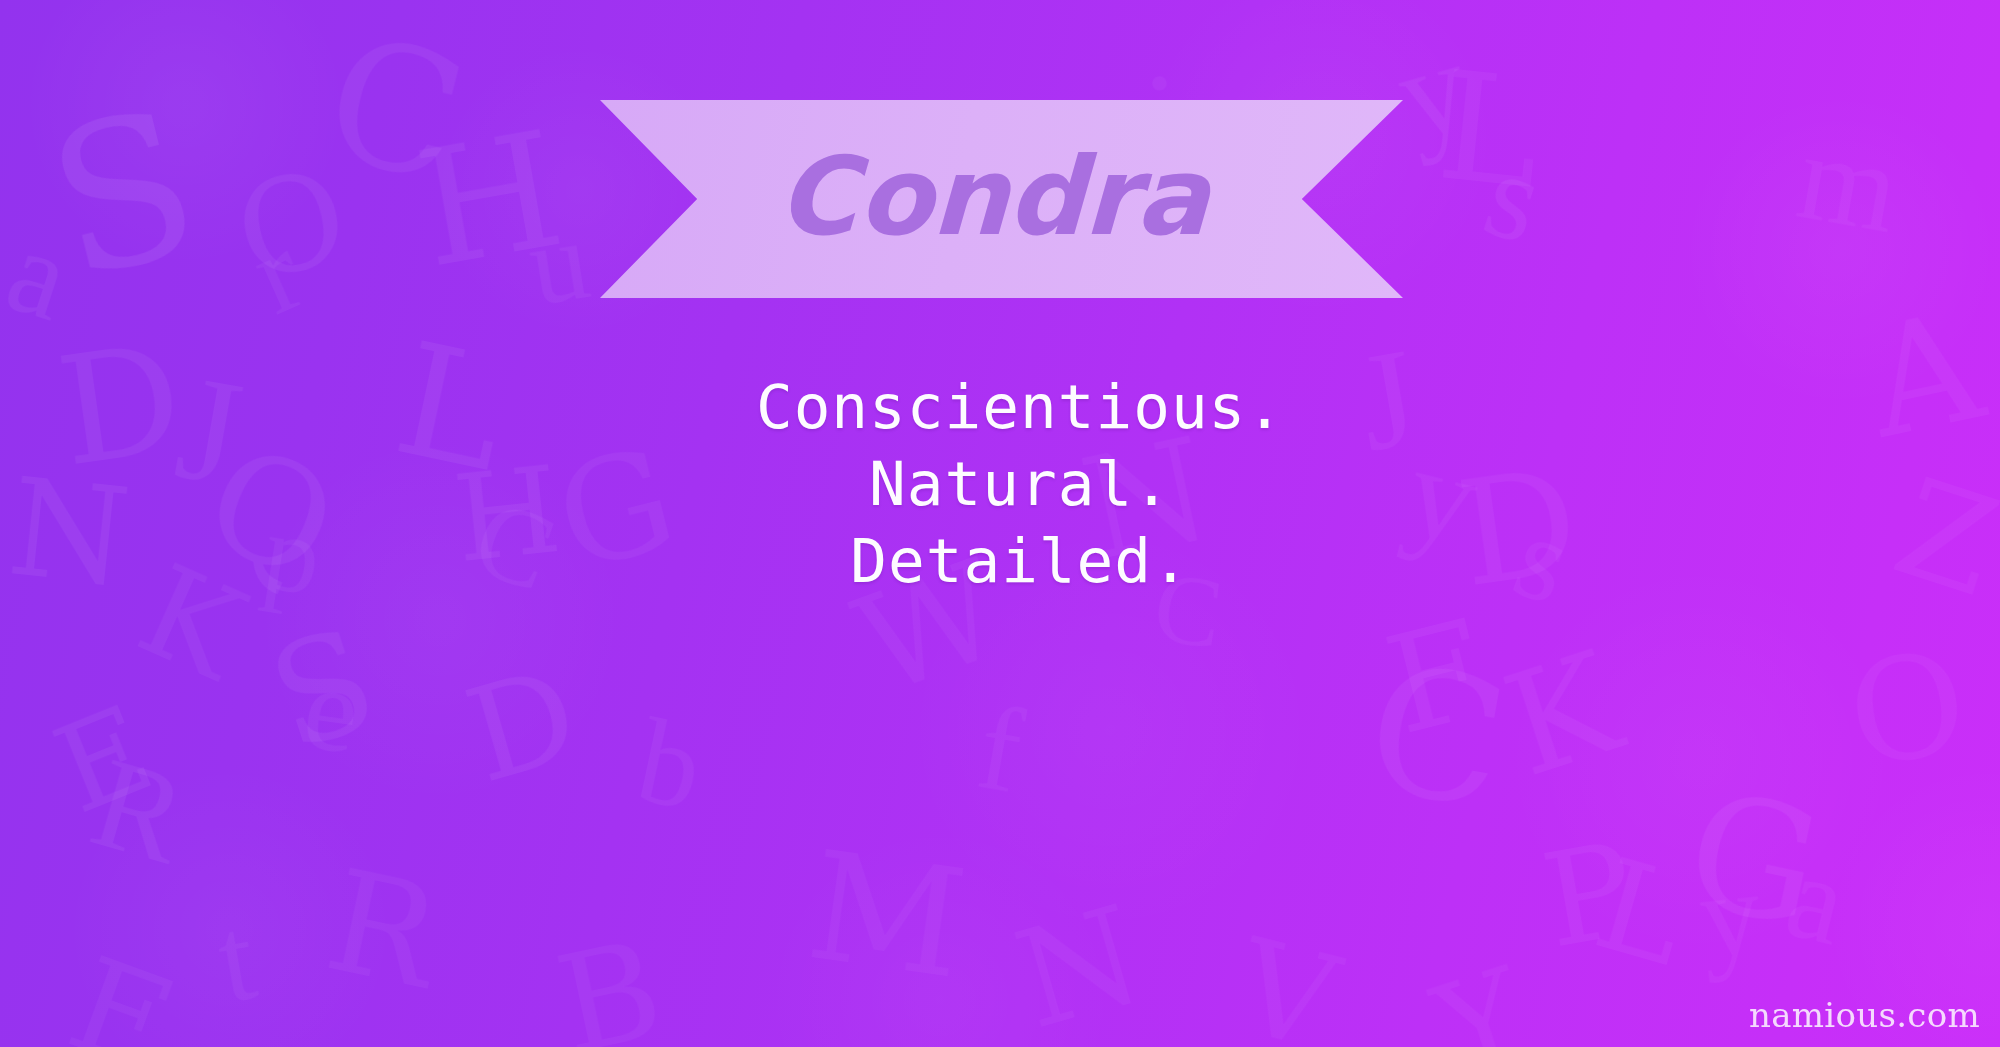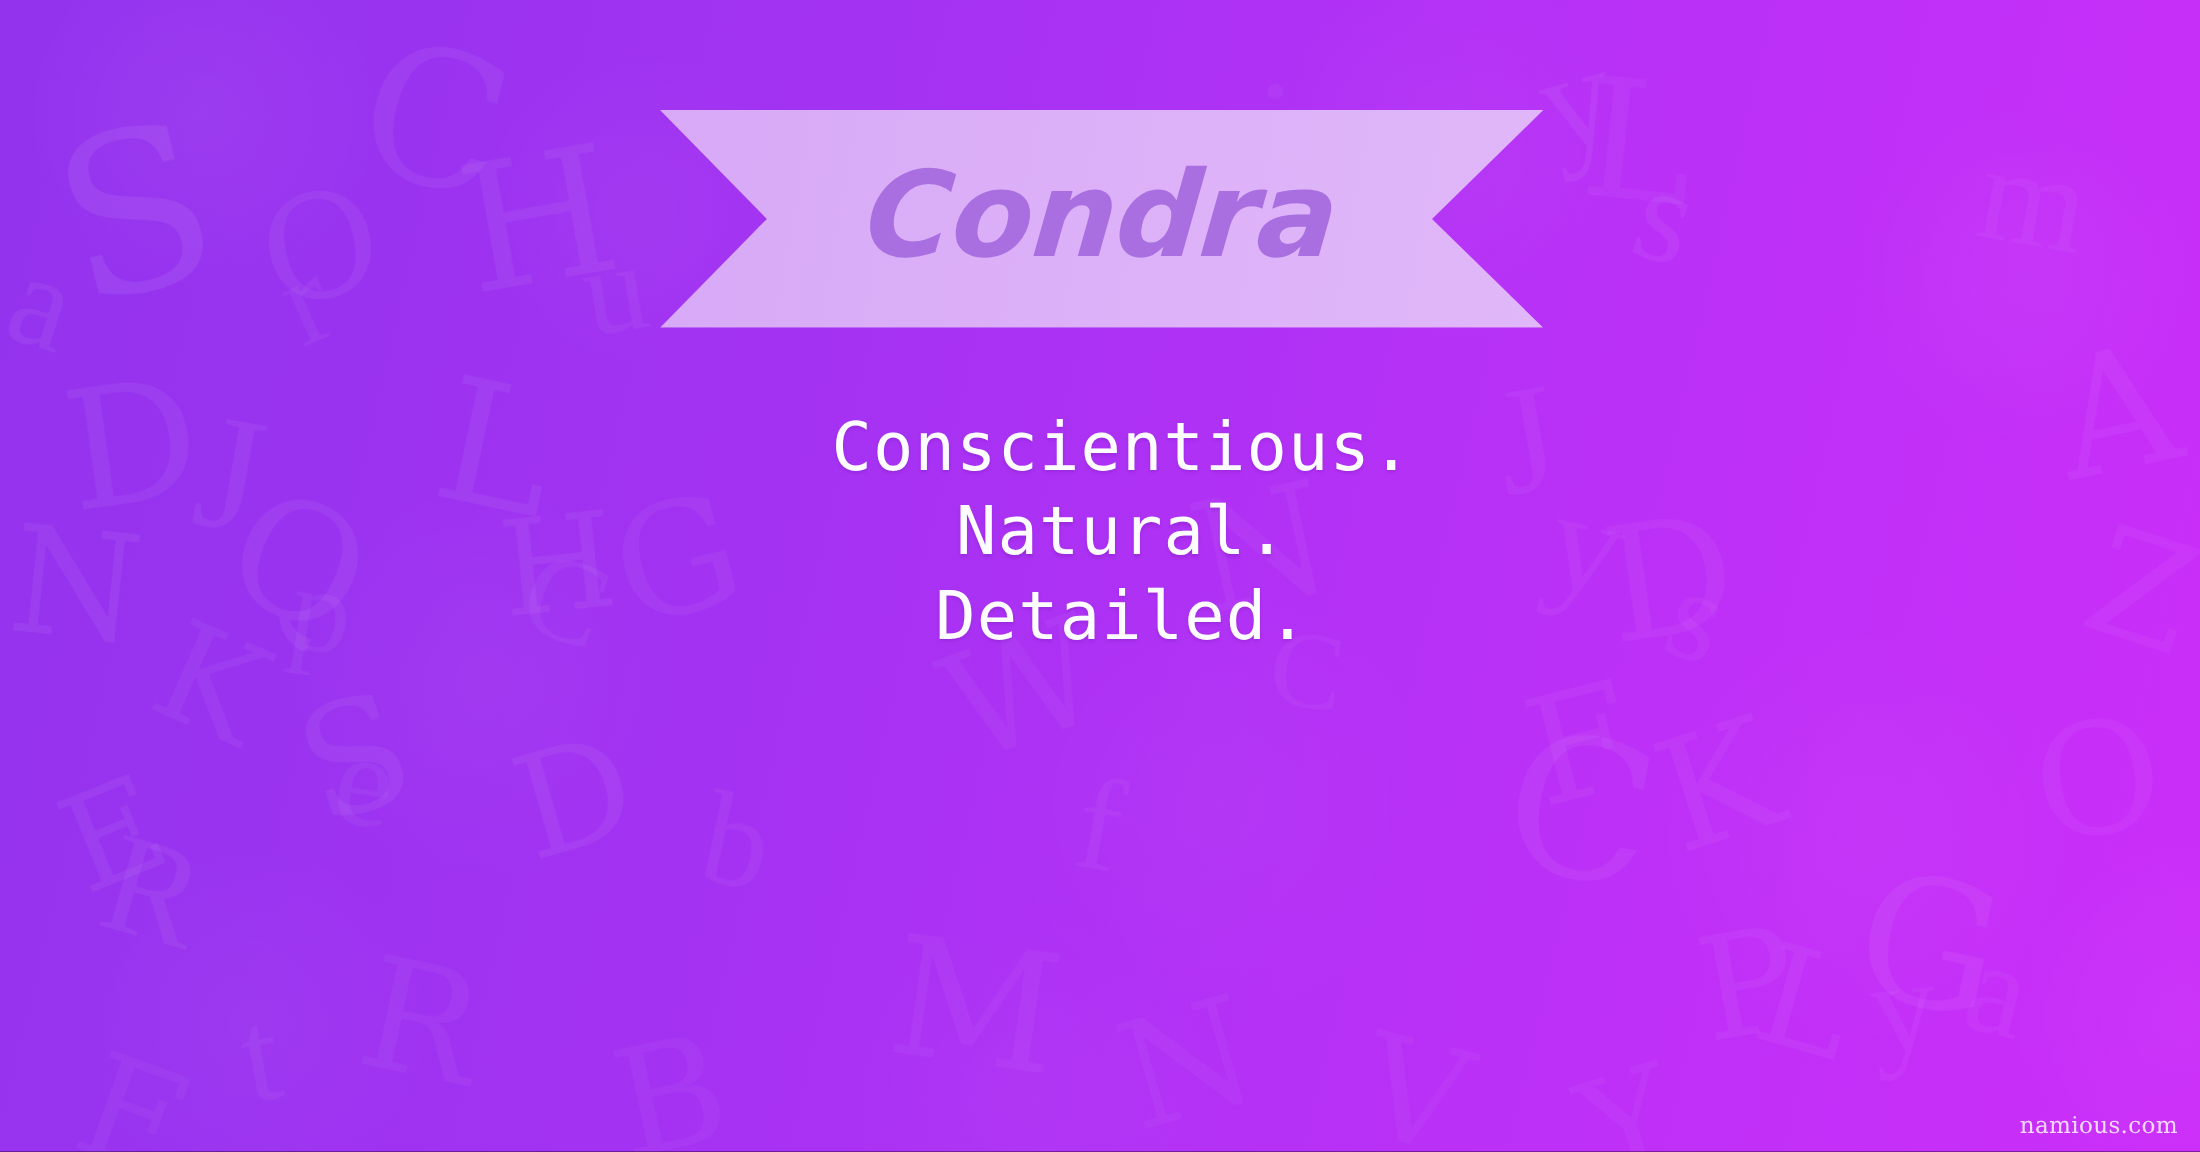--- a/index.html
+++ b/index.html
@@ -122,21 +122,21 @@
   }
 
   
   .site {
     position: absolute;
     right: 20px;
     bottom: 12px;
     color: #ffffff;
     opacity: 0.82;
     font-family: "DejaVu Serif", serif;
-    font-size: 21px;
+    font-size: 34px;
     letter-spacing: 0.3px;
     z-index: 6;
   }
 </style>
 </head>
 <body>
 
 <div class="stage">
 
   <div class="watermark" id="blob-layer">

